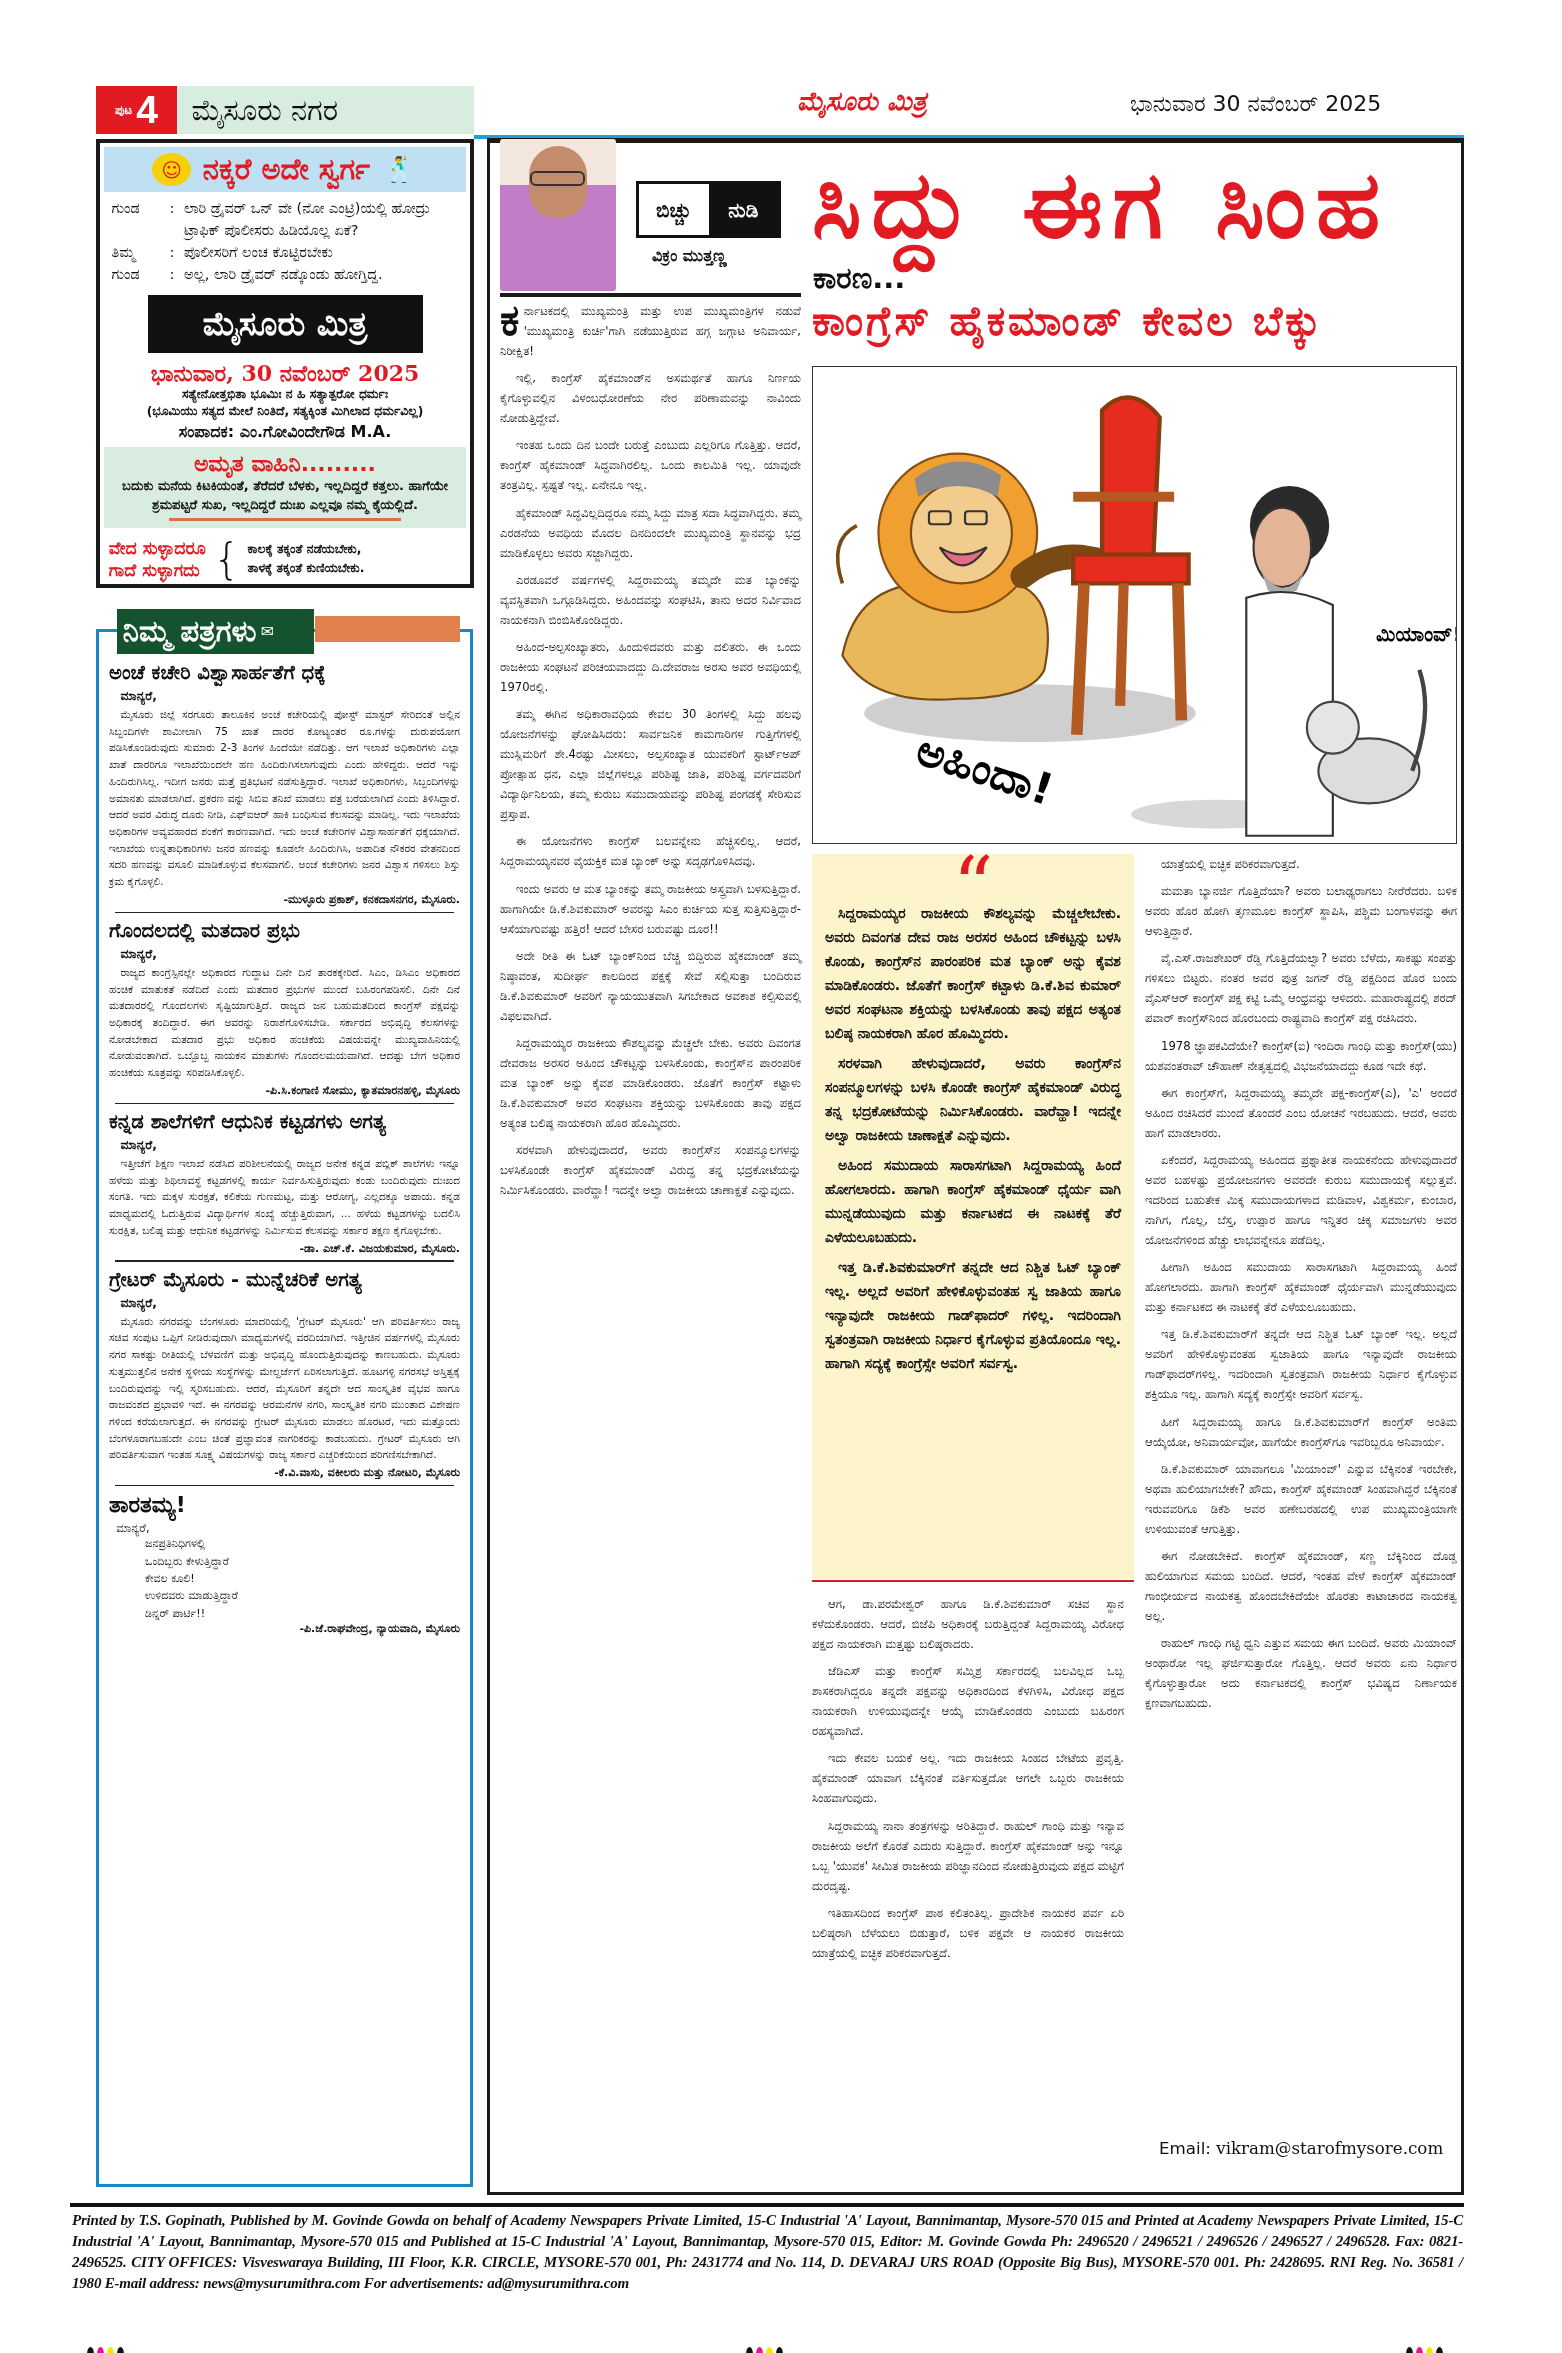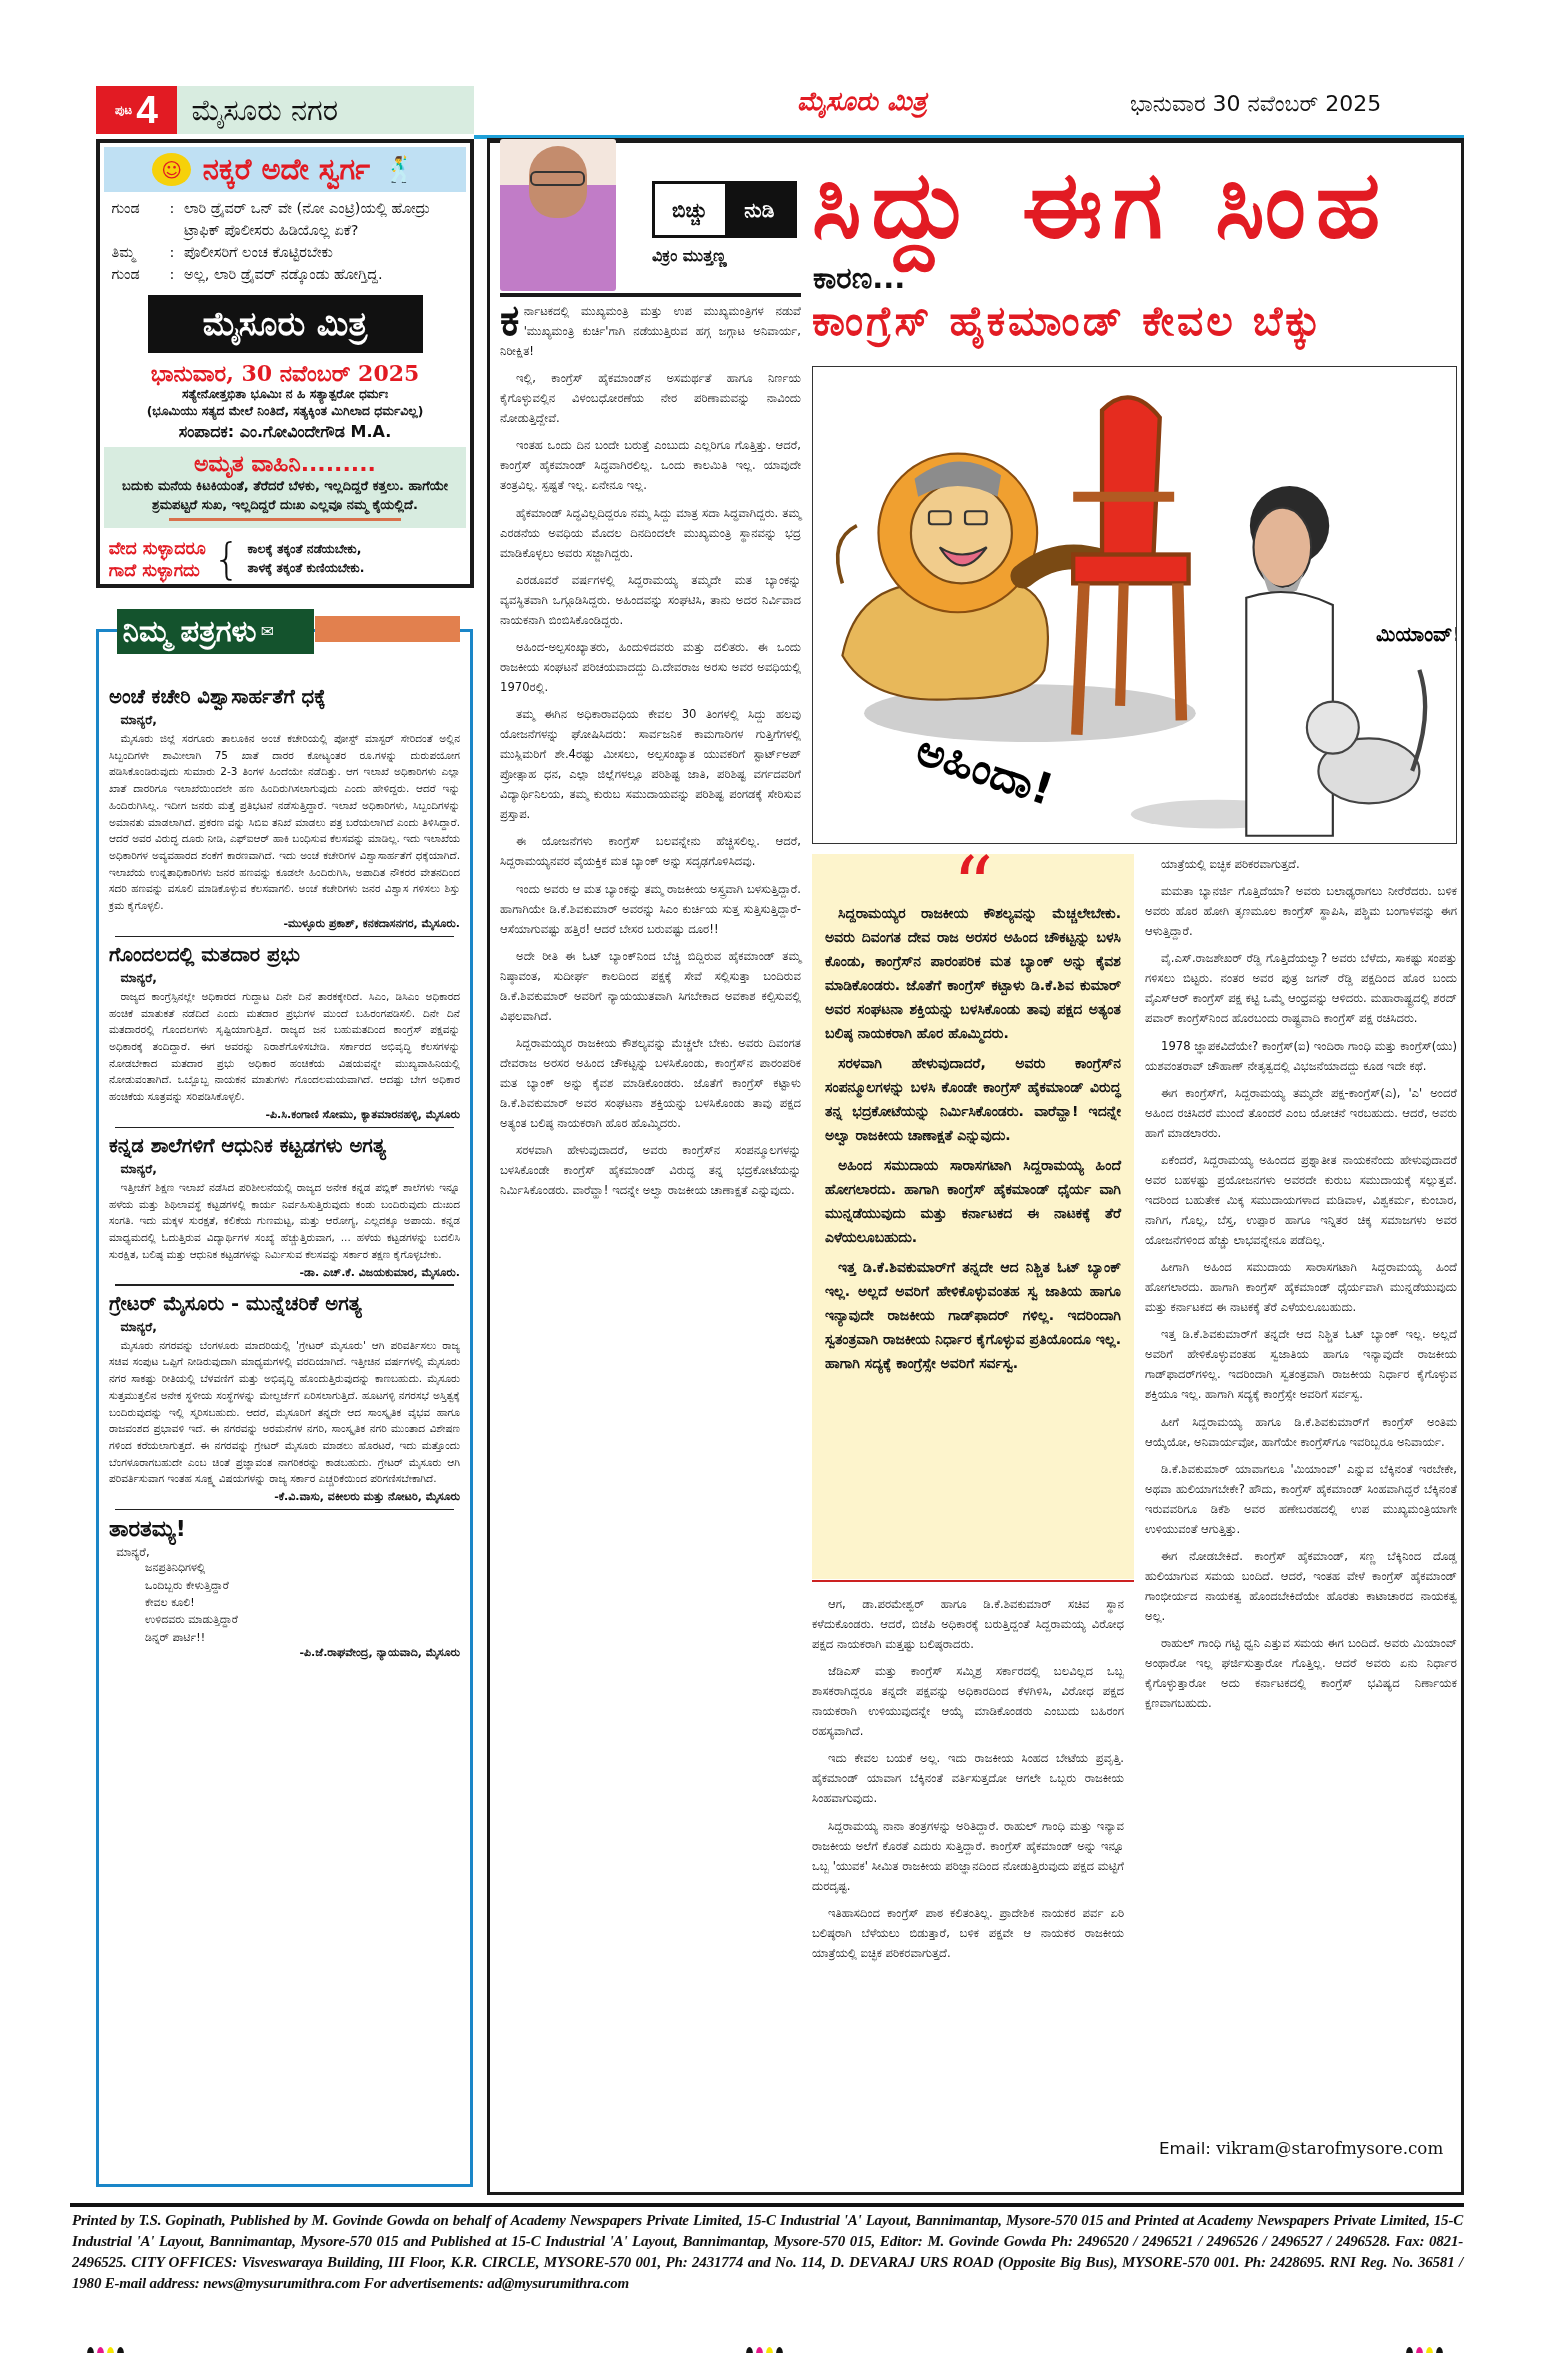--- a/index.html
+++ b/index.html
@@ -37,26 +37,26 @@
   #letters{left:96px;top:629px;width:377px;height:1558px;border:3.6px solid #1a86c8;padding:0 10px}
   #letters-banner{left:117px;top:609px;width:197px;height:45px;background:#14532d;color:#fff;font-size:29px;font-weight:bold;display:flex;align-items:center;padding-left:5.8px}
   #letters-strip{left:315px;top:616px;width:145px;height:26px;background:#e2804e}
   .letter{margin-top:0}
   .letter h4{font-size:19.6px;font-weight:bold;line-height:29px;text-align:left}
   .letter .sal{font-size:12.3px;padding-left:11.6px;font-weight:bold;line-height:19px}
   .letter p{font-size:10.5px;line-height:16.7px;text-align:justify;text-indent:11.6px}
   .letter .sig{text-align:right;font-size:11px;font-weight:bold;line-height:19px}
   .letter .sep{height:1.4px;background:#222;margin:2.9px 5.8px}
   .poem{padding-left:36px;font-size:11px;line-height:17.4px}
-  .first-h{margin-top:50px}
+  .first-h{margin-top:26px}
   
   #author-photo{left:500px;top:139px;width:116px;height:152px;background:linear-gradient(180deg,#f3e6dd 0 30%,#c17cc7 30% 100%);border-radius:2.9px}
   #author-photo .face{position:absolute;left:29px;top:7.2px;width:58px;height:72px;border-radius:29px 29px 26px 26px;background:#c48c6d}
   #author-photo .glasses{position:absolute;left:30px;top:32px;width:55px;height:14.5px;border:2.2px solid #333;border-radius:5.8px}
-  #column-tag{left:652px;top:181px;width:145px;height:57px;border:3.6px solid #111;display:flex}
+  #column-tag{left:636px;top:181px;width:145px;height:57px;border:3.6px solid #111;display:flex}
   #column-tag .a{flex:1;display:flex;align-items:center;justify-content:center;font-size:20px;font-weight:bold;background:#fff}
   #column-tag .b{flex:1;display:flex;align-items:center;justify-content:center;font-size:20px;font-weight:bold;background:#111;color:#fff}
   #author-name{left:652px;top:246px;font-size:16px;font-weight:bold}
   .col-rule{height:3.6px;background:#1a1a1a}
   #mid-col{left:500px;top:301px;width:301px}
   .body p{font-size:11.6px;line-height:20px;text-align:justify;text-indent:16px;margin-bottom:7.2px}
   .dropcap{float:left;font-size:43px;line-height:38px;font-weight:bold;margin-right:4.3px}
   
   #headline{left:812px;top:151px;font-size:93px;font-weight:bold;color:#e21b23;letter-spacing:10px;line-height:109px}
   #kicker{left:813px;top:261px;font-size:29px;font-weight:bold}

